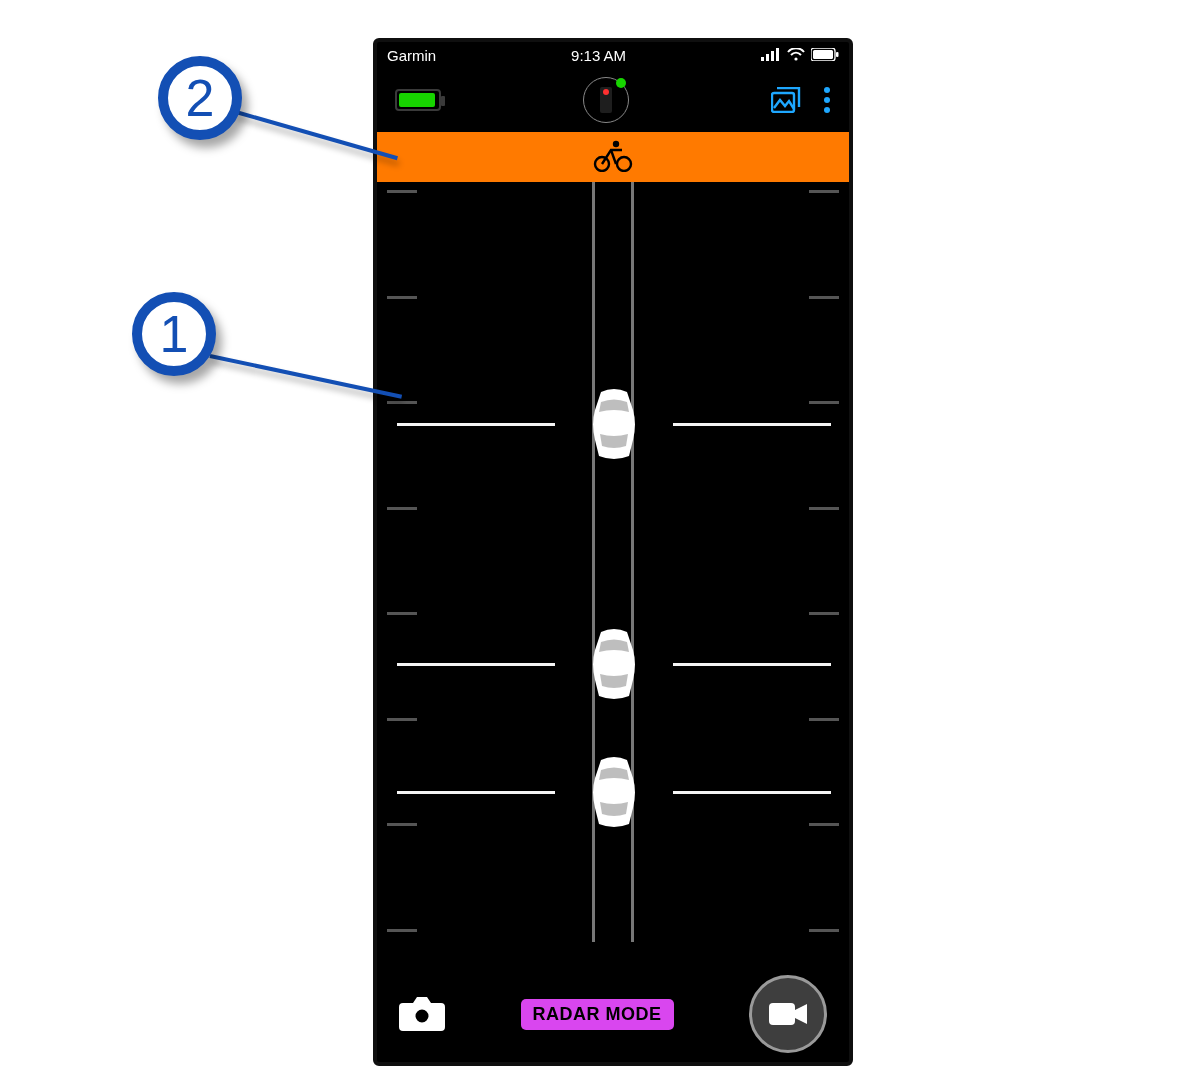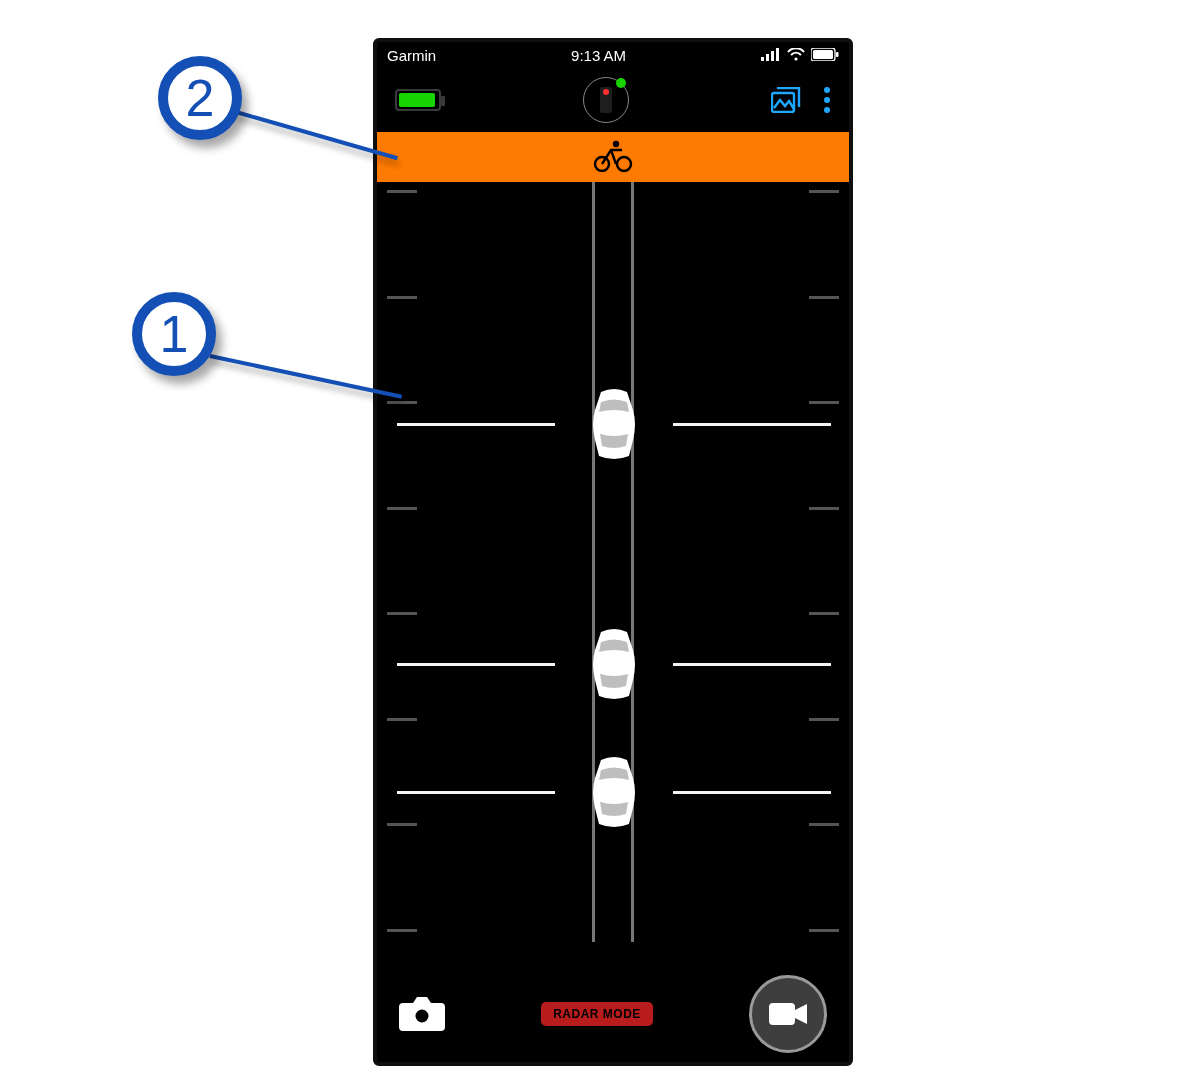--- a/index.html
+++ b/index.html
@@ -127,22 +127,22 @@
   .car svg{ display:block; }
 
   
   .bottom{
     position:absolute; left:0; right:0; bottom:0;
     height:96px;
     display:flex; align-items:center; justify-content:space-between;
     padding:0 22px;
   }
   .mode-pill{
-    background:#b91c1c; color:#000;
-    font-size:12px; font-weight:700; letter-spacing:0.5px;
+    background:#d946ef; color:#000;
+    font-size:18px; font-weight:700; letter-spacing:0.5px;
     padding:5px 12px; border-radius:5px;
   }
   .video-btn{
     width:78px; height:78px; border-radius:50%;
     background:#3e3e3e; border:3px solid #9a9a9a;
     display:flex; align-items:center; justify-content:center;
   }
 
   
   .callout{

